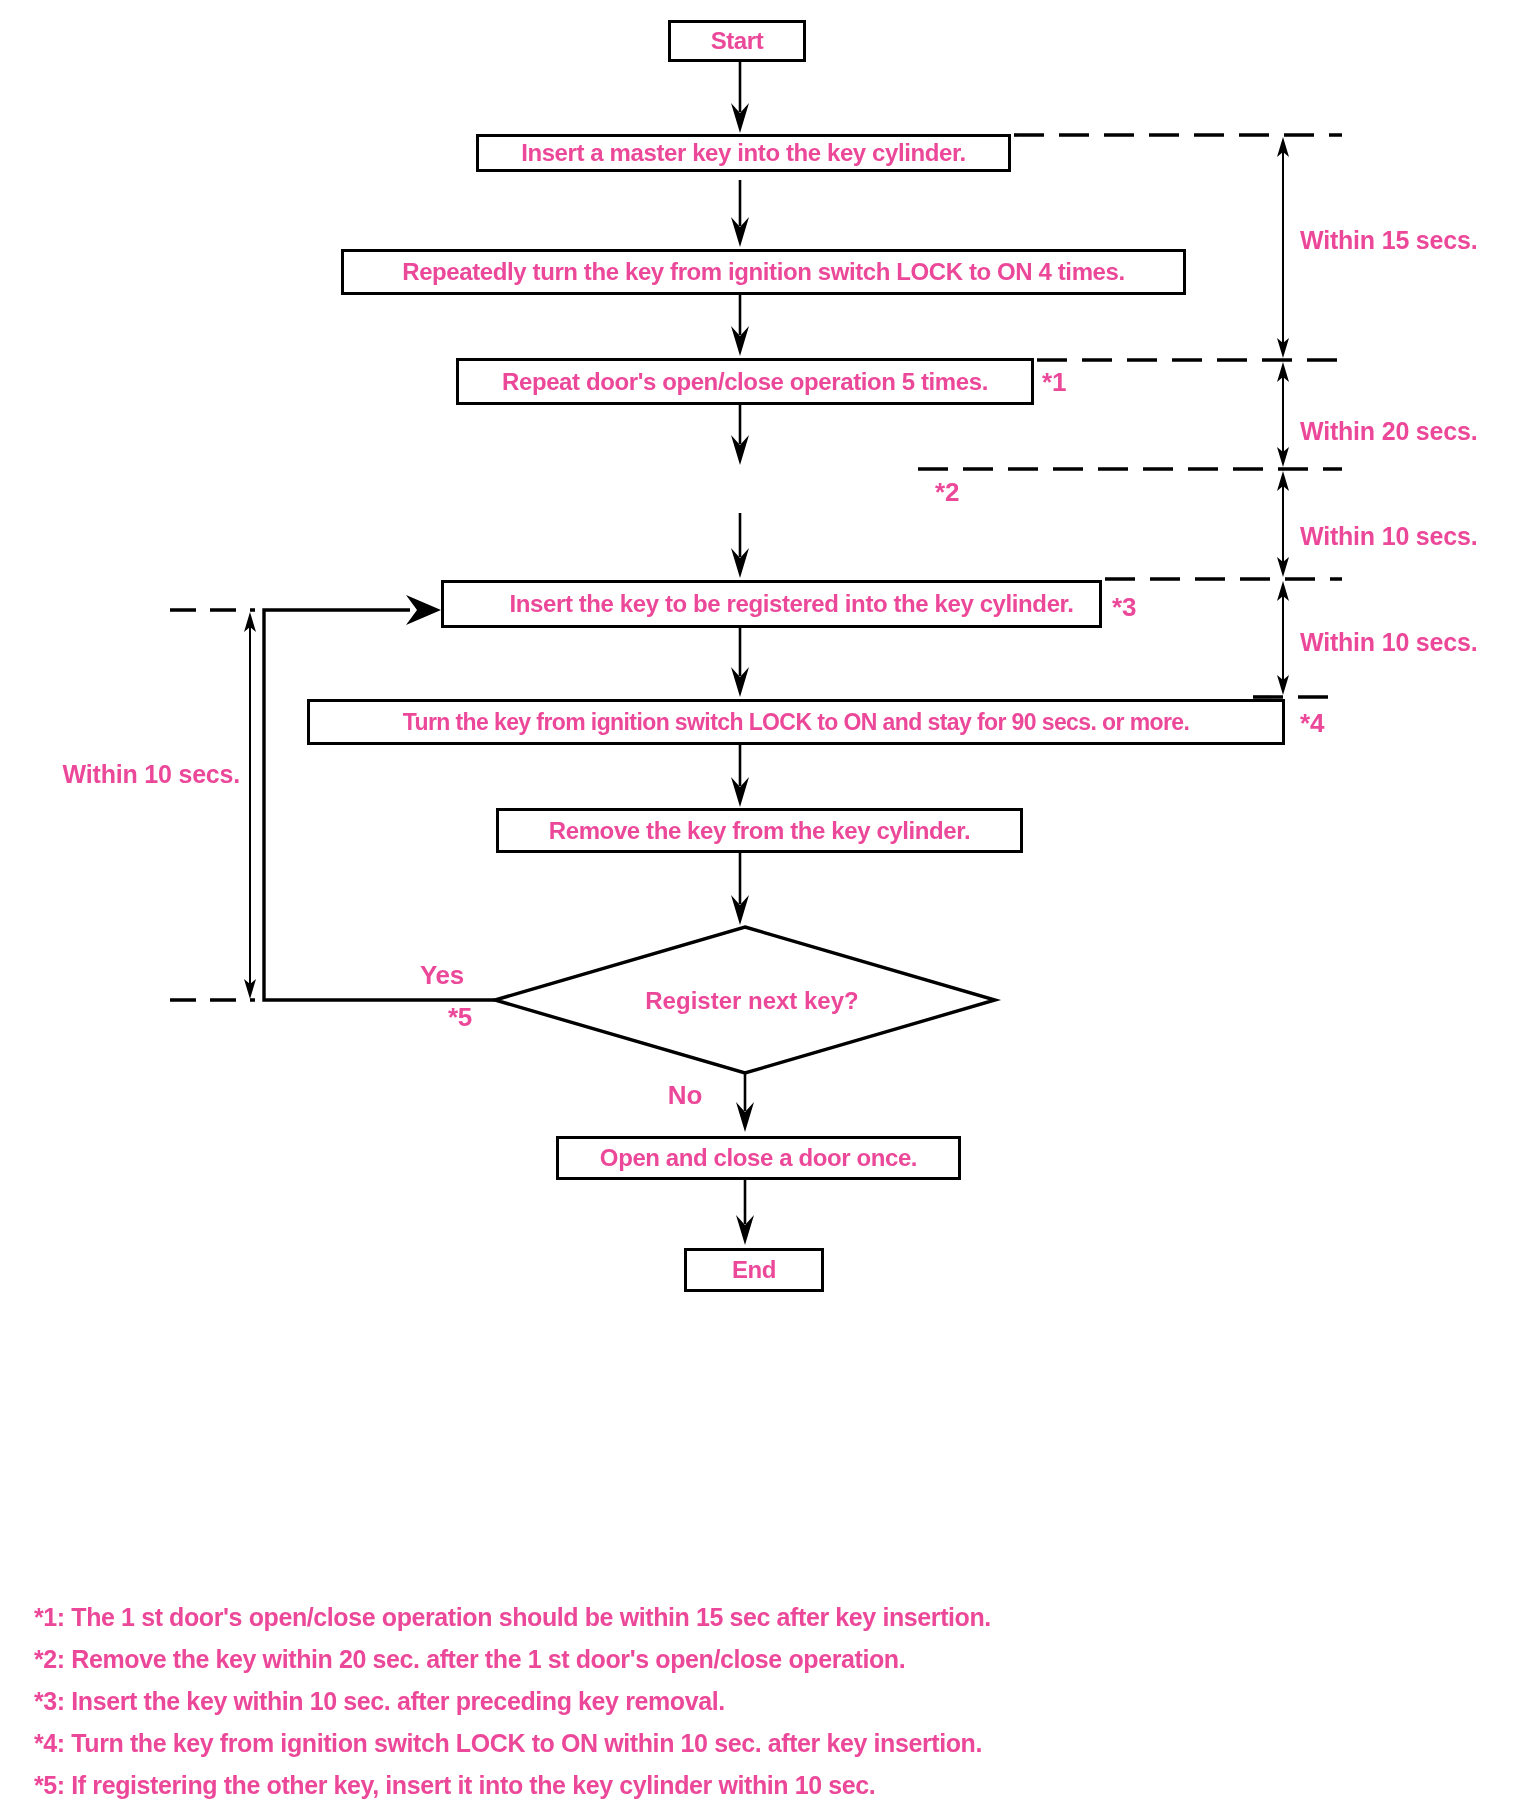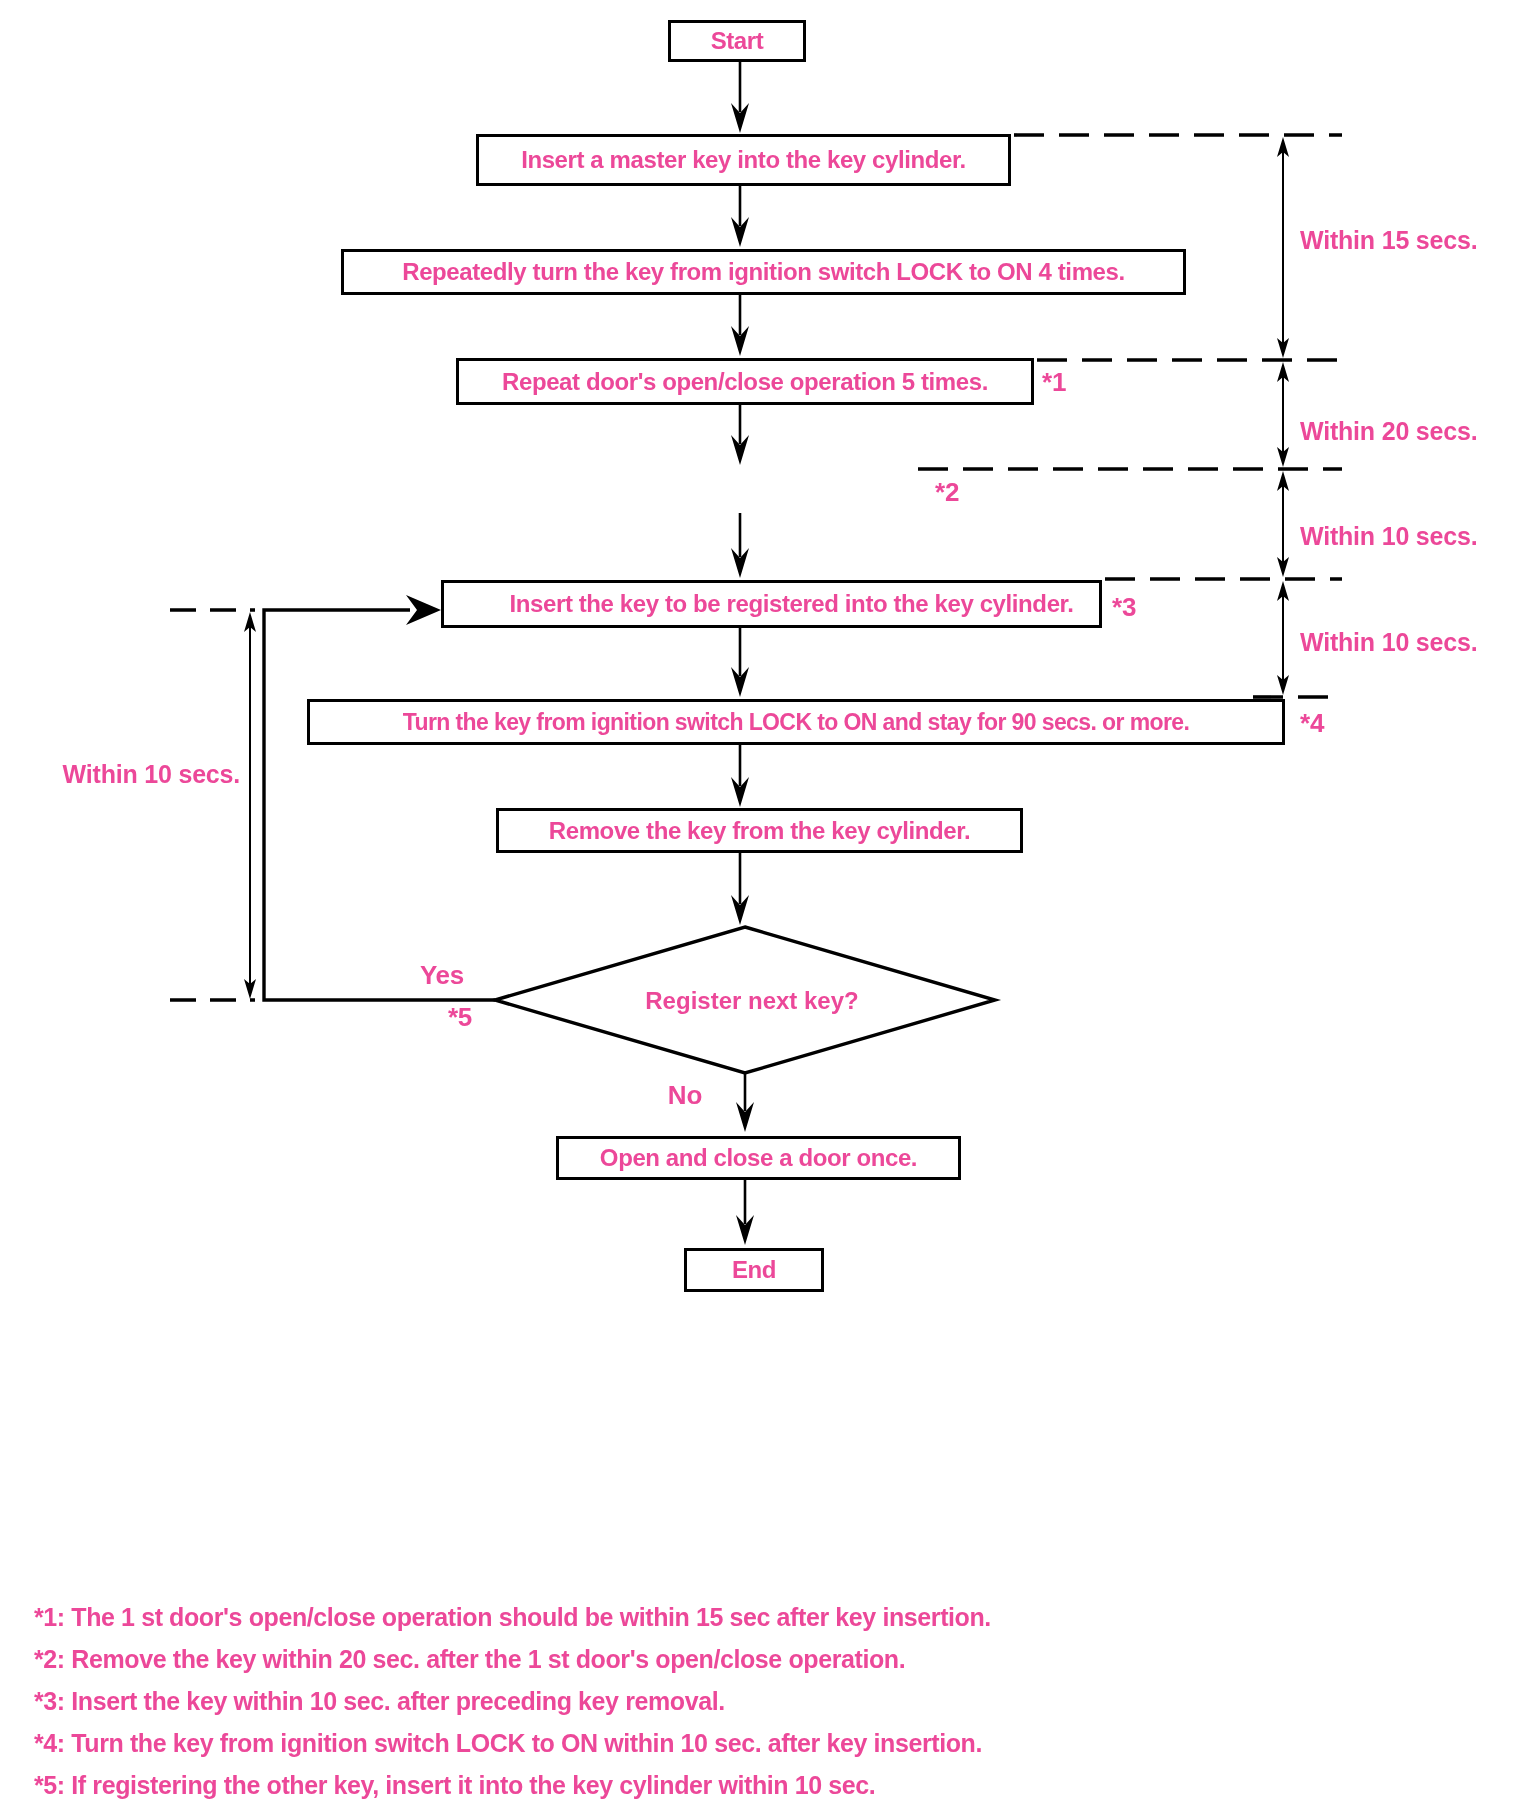--- a/index.html
+++ b/index.html
@@ -102,21 +102,21 @@
       <polygon points="1283,362 1277,382 1283,377 1289,382"></polygon>
       <polygon points="1283,467 1277,447 1283,452 1289,447"></polygon>
       <polygon points="1283,471 1277,491 1283,486 1289,491"></polygon>
       <polygon points="1283,577 1277,557 1283,562 1289,557"></polygon>
       <polygon points="1283,581 1277,601 1283,596 1289,601"></polygon>
       <polygon points="1283,695 1277,675 1283,680 1289,675"></polygon>
     </g>
   </svg>
 
   <div class="node" style="left:668px; top:20px;  width:138px; height:42px;">Start</div>
-  <div class="node" style="left:476px; top:134px; width:535px; height:52px;">Insert a master key into the key cylinder.</div>
+  <div class="node" style="left:476px; top:134px; width:535px; height:38px;">Insert a master key into the key cylinder.</div>
   <div class="node" style="left:341px; top:249px; width:845px; height:46px;">Repeatedly turn the key from ignition switch LOCK to ON 4 times.</div>
   <div class="node" style="left:456px; top:358px; width:578px; height:47px;">Repeat door's open/close operation 5 times.</div>
   <div class="node" style="left:441px; top:580px; width:661px; height:48px;padding-left:40px;">Insert the key to be registered into the key cylinder.</div>
   <div class="node xl" style="left:307px; top:699px; width:978px; height:46px;">Turn the key from ignition switch LOCK to ON and stay for 90 secs. or more.</div>
   <div class="node" style="left:496px; top:808px; width:527px; height:45px;">Remove the key from the key cylinder.</div>
   <div class="node" style="left:556px; top:1136px; width:405px; height:44px;">Open and close a door once.</div>
   <div class="node" style="left:684px; top:1248px; width:140px; height:44px;">End</div>
 
   <div class="diamond-label" style="left:752px; top:1001px;">Register next key?</div>
 

